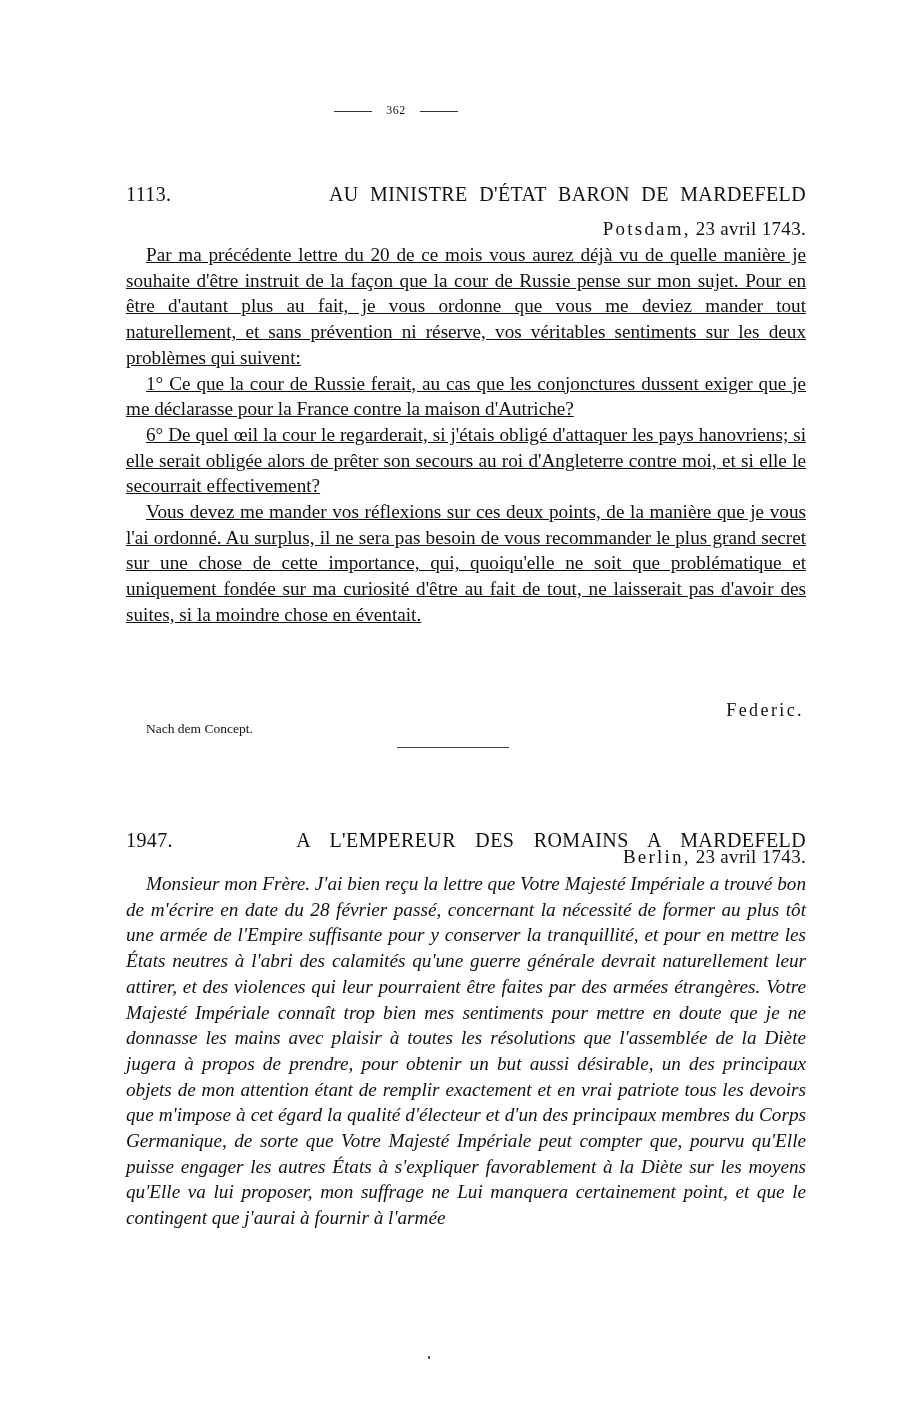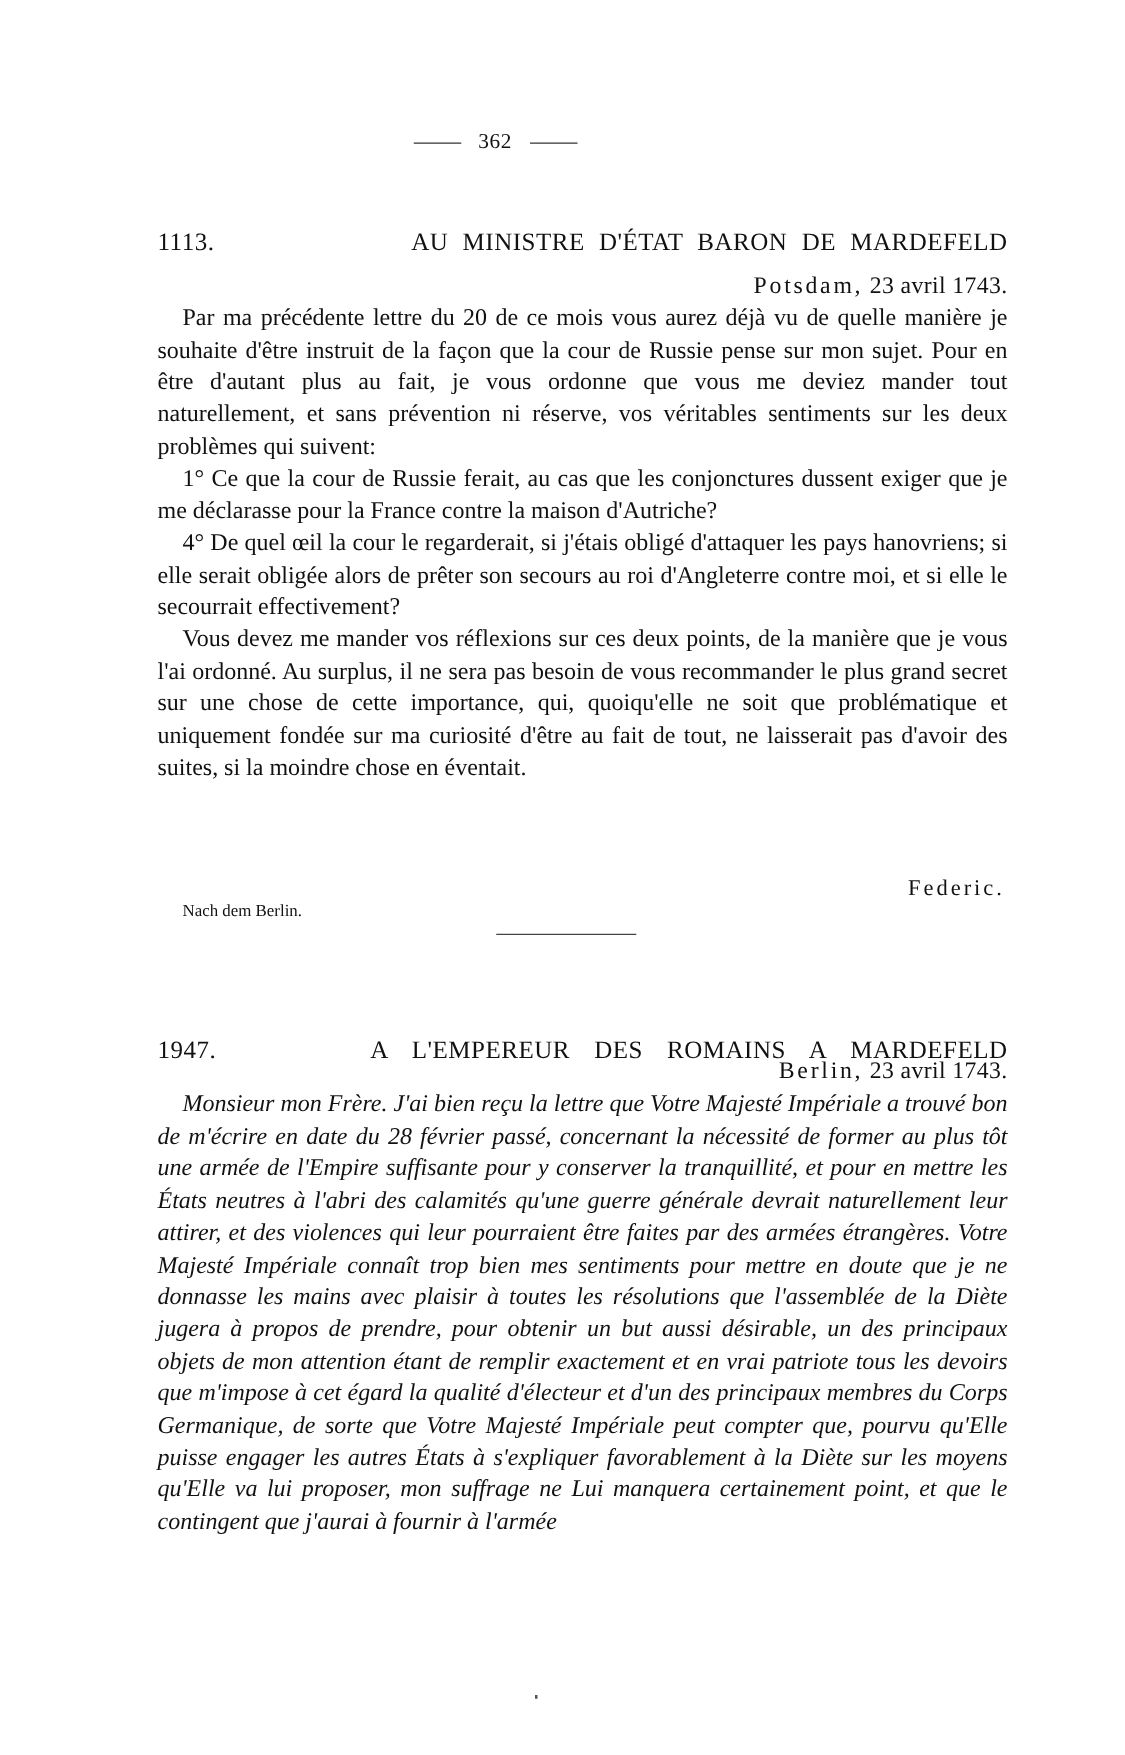--- a/index.html
+++ b/index.html
@@ -3,21 +3,21 @@
   <meta charset="utf-8">
   <style>
     html, body { margin: 0; padding: 0; background: #ffffff; }
     body {
       width: 900px; height: 1404px; position: relative; overflow: hidden;
       font-family: "Liberation Serif", "DejaVu Serif", serif;
       color: #111111;
     }
     .page-number {
       position: absolute; top: 103px; left: 0; width: 792px; text-align: center;
-      font-size: 17px; letter-spacing: 0.5px;
+      font-size: 12px; letter-spacing: 0.5px;
     }
     .page-number .dash { display: inline-block; width: 38px; border-top: 1px solid #333; vertical-align: middle; margin: 0 14px; }
     .heading {
       position: absolute; left: 126px; width: 680px;
       font-size: 20px; line-height: 25px; text-align: center; letter-spacing: 0.4px;
     }
     .heading .l1 { display: flex; justify-content: space-between; margin-top: 32px; }
     .dateline {
       position: absolute; right: 94px; font-size: 19px; letter-spacing: 0.3px;
     }
@@ -54,29 +54,29 @@
       <span>1113.</span>
       <span style="flex:1;text-align:right;word-spacing:6px;">AU MINISTRE D'ÉTAT BARON DE MARDEFELD</span>
     </div>
   </div>
 
   <div class="dateline" style="top:218px;">
     <span class="place">Potsdam,</span>
     <span>23 avril 1743.</span>
   </div>
 
-  <div class="body-text" style="top:242px;">
+  <div class="body-text" style="top:242px;text-decoration:underline;">
     <p>Par ma précédente lettre du 20 de ce mois vous aurez déjà vu de quelle manière je souhaite d'être instruit de la façon que la cour de Russie pense sur mon sujet. Pour en être d'autant plus au fait, je vous ordonne que vous me deviez mander tout naturellement, et sans prévention ni réserve, vos véritables sentiments sur les deux problèmes qui suivent:</p>
     <p class="item">1° Ce que la cour de Russie ferait, au cas que les conjonctures dussent exiger que je me déclarasse pour la France contre la maison d'Autriche?</p>
-    <p class="item">4° De quel œil la cour le regarderait, si j'étais obligé d'attaquer les pays hanovriens; si elle serait obligée alors de prêter son secours au roi d'Angleterre contre moi, et si elle le secourrait effectivement?</p>
+    <p class="item">6° De quel œil la cour le regarderait, si j'étais obligé d'attaquer les pays hanovriens; si elle serait obligée alors de prêter son secours au roi d'Angleterre contre moi, et si elle le secourrait effectivement?</p>
     <p>Vous devez me mander vos réflexions sur ces deux points, de la manière que je vous l'ai ordonné. Au surplus, il ne sera pas besoin de vous recommander le plus grand secret sur une chose de cette importance, qui, quoiqu'elle ne soit que problématique et uniquement fondée sur ma curiosité d'être au fait de tout, ne laisserait pas d'avoir des suites, si la moindre chose en éventait.</p>
   </div>
 
   <div class="signature">Federic.</div>
-  <div class="source-note">Nach dem Berlin.</div>
+  <div class="source-note">Nach dem Concept.</div>
 
   <div class="separator"></div>
 
   <div class="heading" style="top:796px;">
     <div class="l1">
       <span>1947.</span>
       <span style="flex:1;text-align:right;word-spacing:14px;">A L'EMPEREUR DES ROMAINS A MARDEFELD</span>
     </div>
   </div>
 

